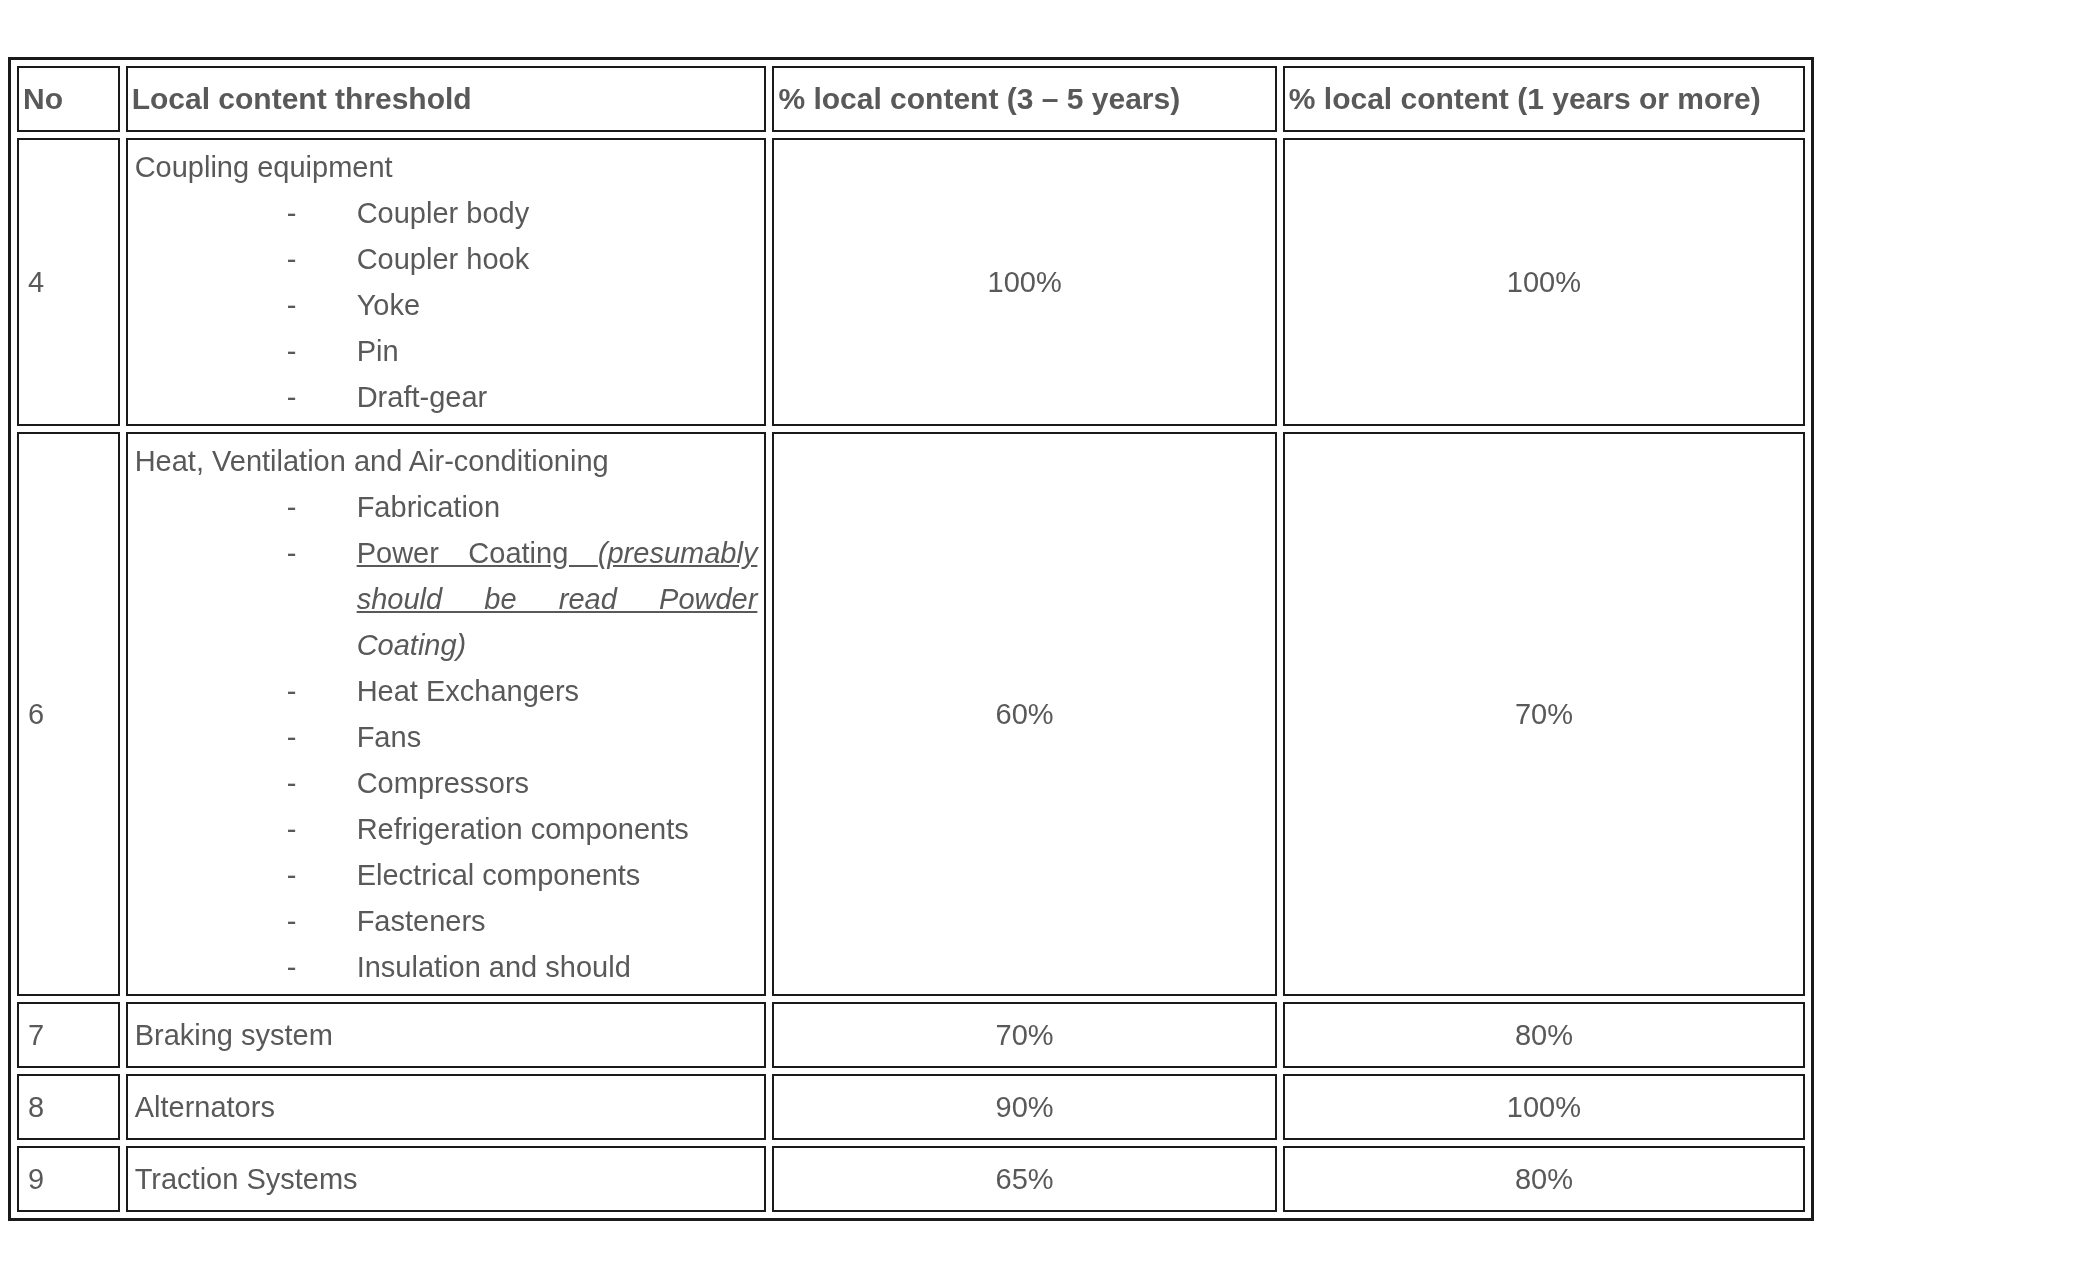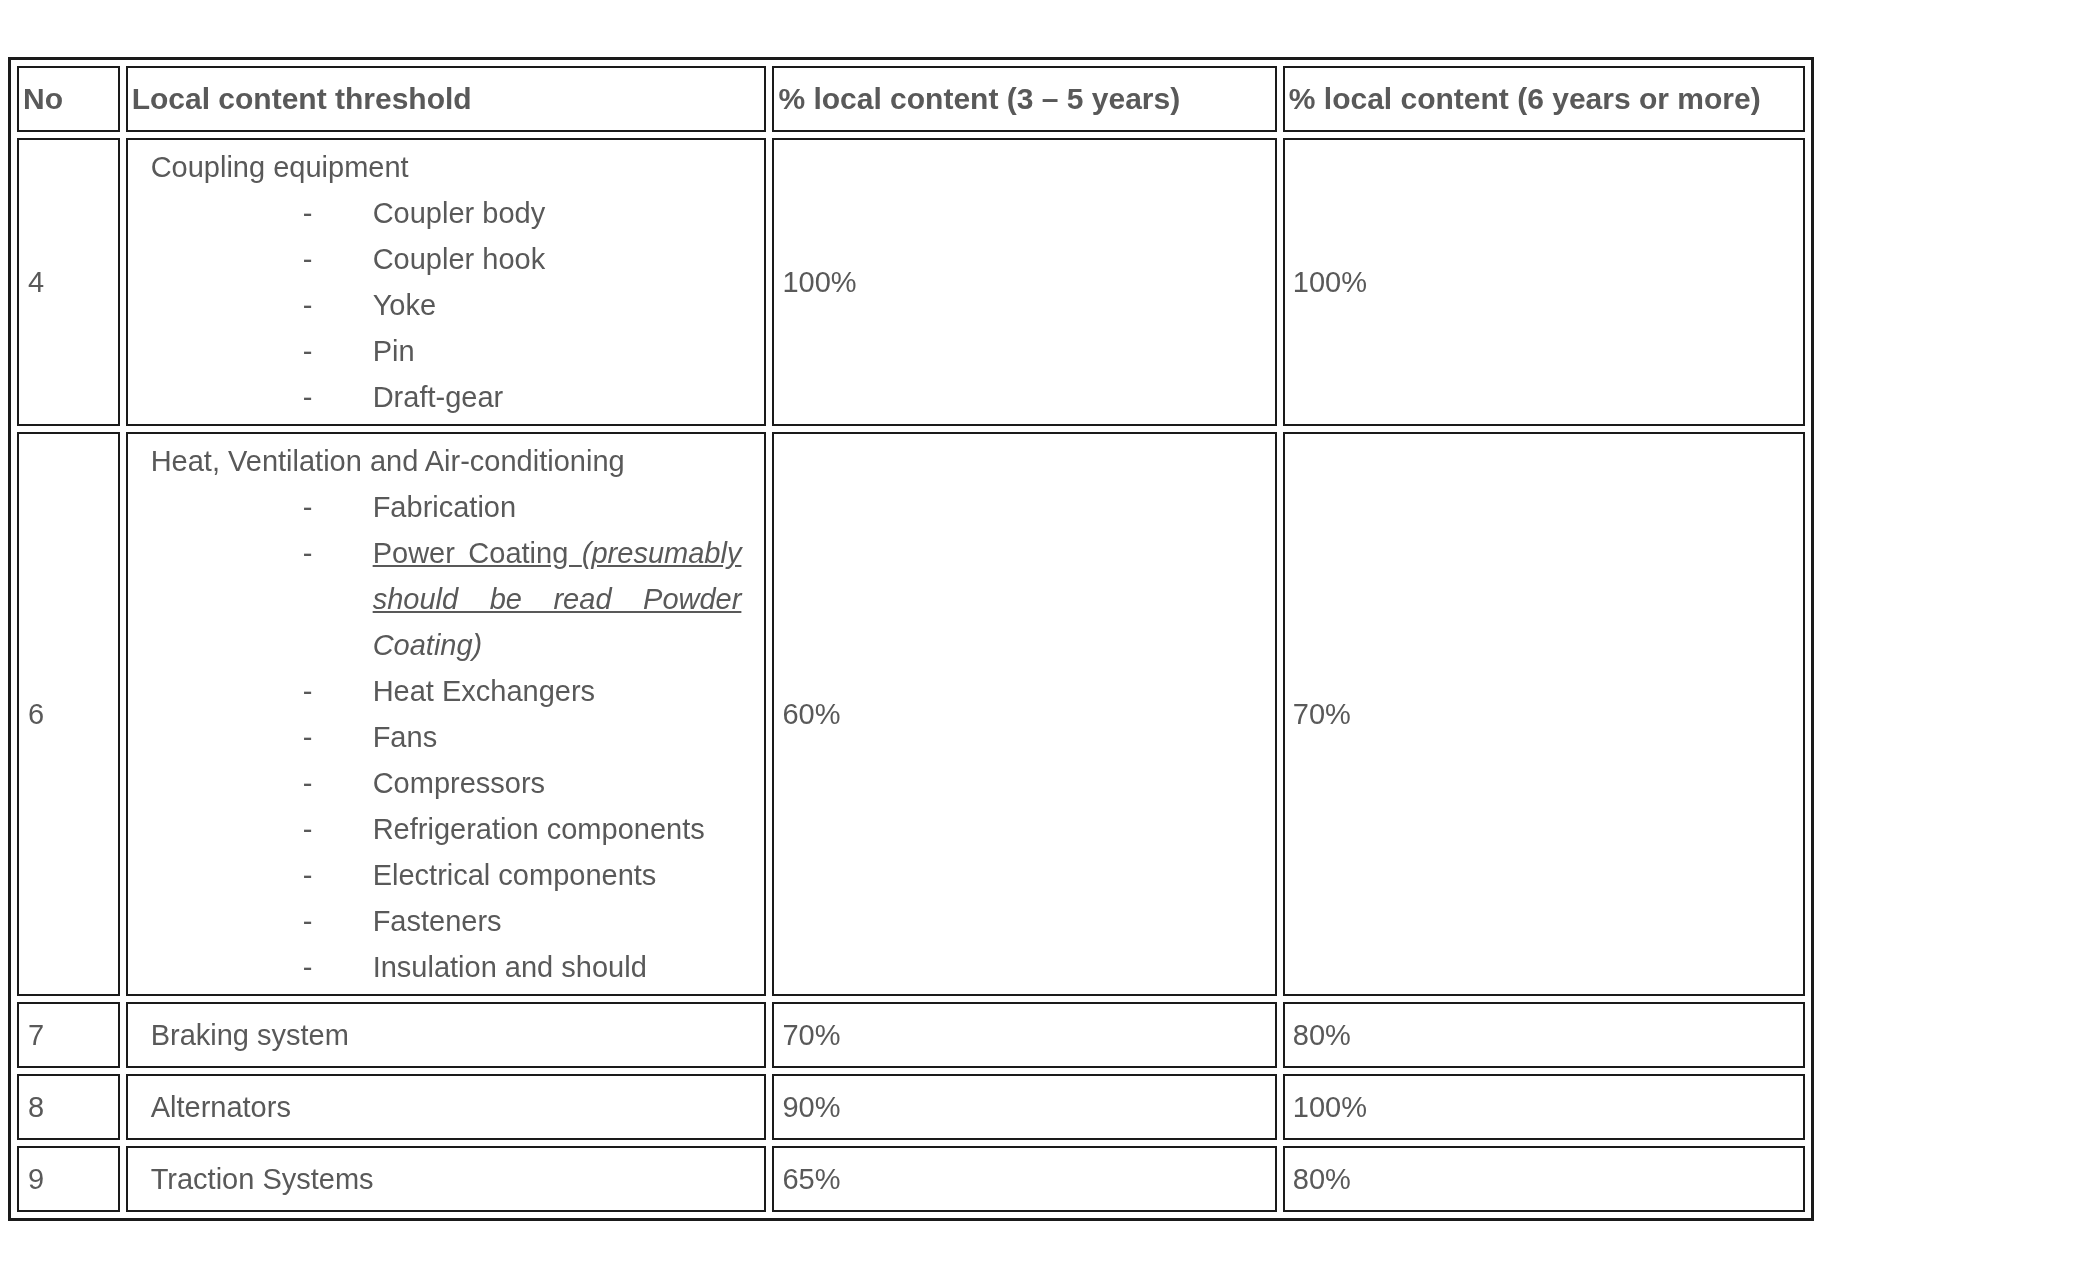--- a/index.html
+++ b/index.html
@@ -38,22 +38,22 @@
     overflow: hidden;
   }
   th {
     font-weight: bold;
     font-size: 30px;
     text-align: left;
     padding: 8px 4px;
     color: var(--text, #595959);
   }
   td.no   { padding: 4px 4px 4px 9px; text-align: left; }
-  td.desc { padding: 4px 23px; margin-left: 20px; }
-  td.pct  { padding: 8px; }
+  td.desc { padding: 4px 7px; margin-left: 20px; }
+  td.pct  { padding: 8px; text-align: center; }
   .title  { text-align: left; }
   .li { display: flex; }
   .li .dash { flex: 0 0 70px; margin-left: 152px; }
   .li .txt  { flex: 1; min-width: 0; }
   .jl { text-align: justify; text-align-last: justify; text-decoration: underline; }
   .it { font-style: italic; text-align: right; }
 </style>
 </head>
 <body>
 
@@ -63,21 +63,21 @@
       <col class="c1">
       <col class="c2">
       <col class="c3">
       <col class="c4">
     </colgroup>
     <thead>
       <tr>
         <th>No</th>
         <th>Local content threshold</th>
         <th>% local content (3 – 5 years)</th>
-        <th>% local content (6 years or more)</th>
+        <th>% local content (1 years or more)</th>
       </tr>
     </thead>
     <tbody id="rows">
         <tr>
           <td class="no">4</td>
           <td class="desc">
             <div class="title">Coupling equipment</div>
             <div class="li">
               <span class="dash">-</span>
               <span class="txt">Coupler body</span>

